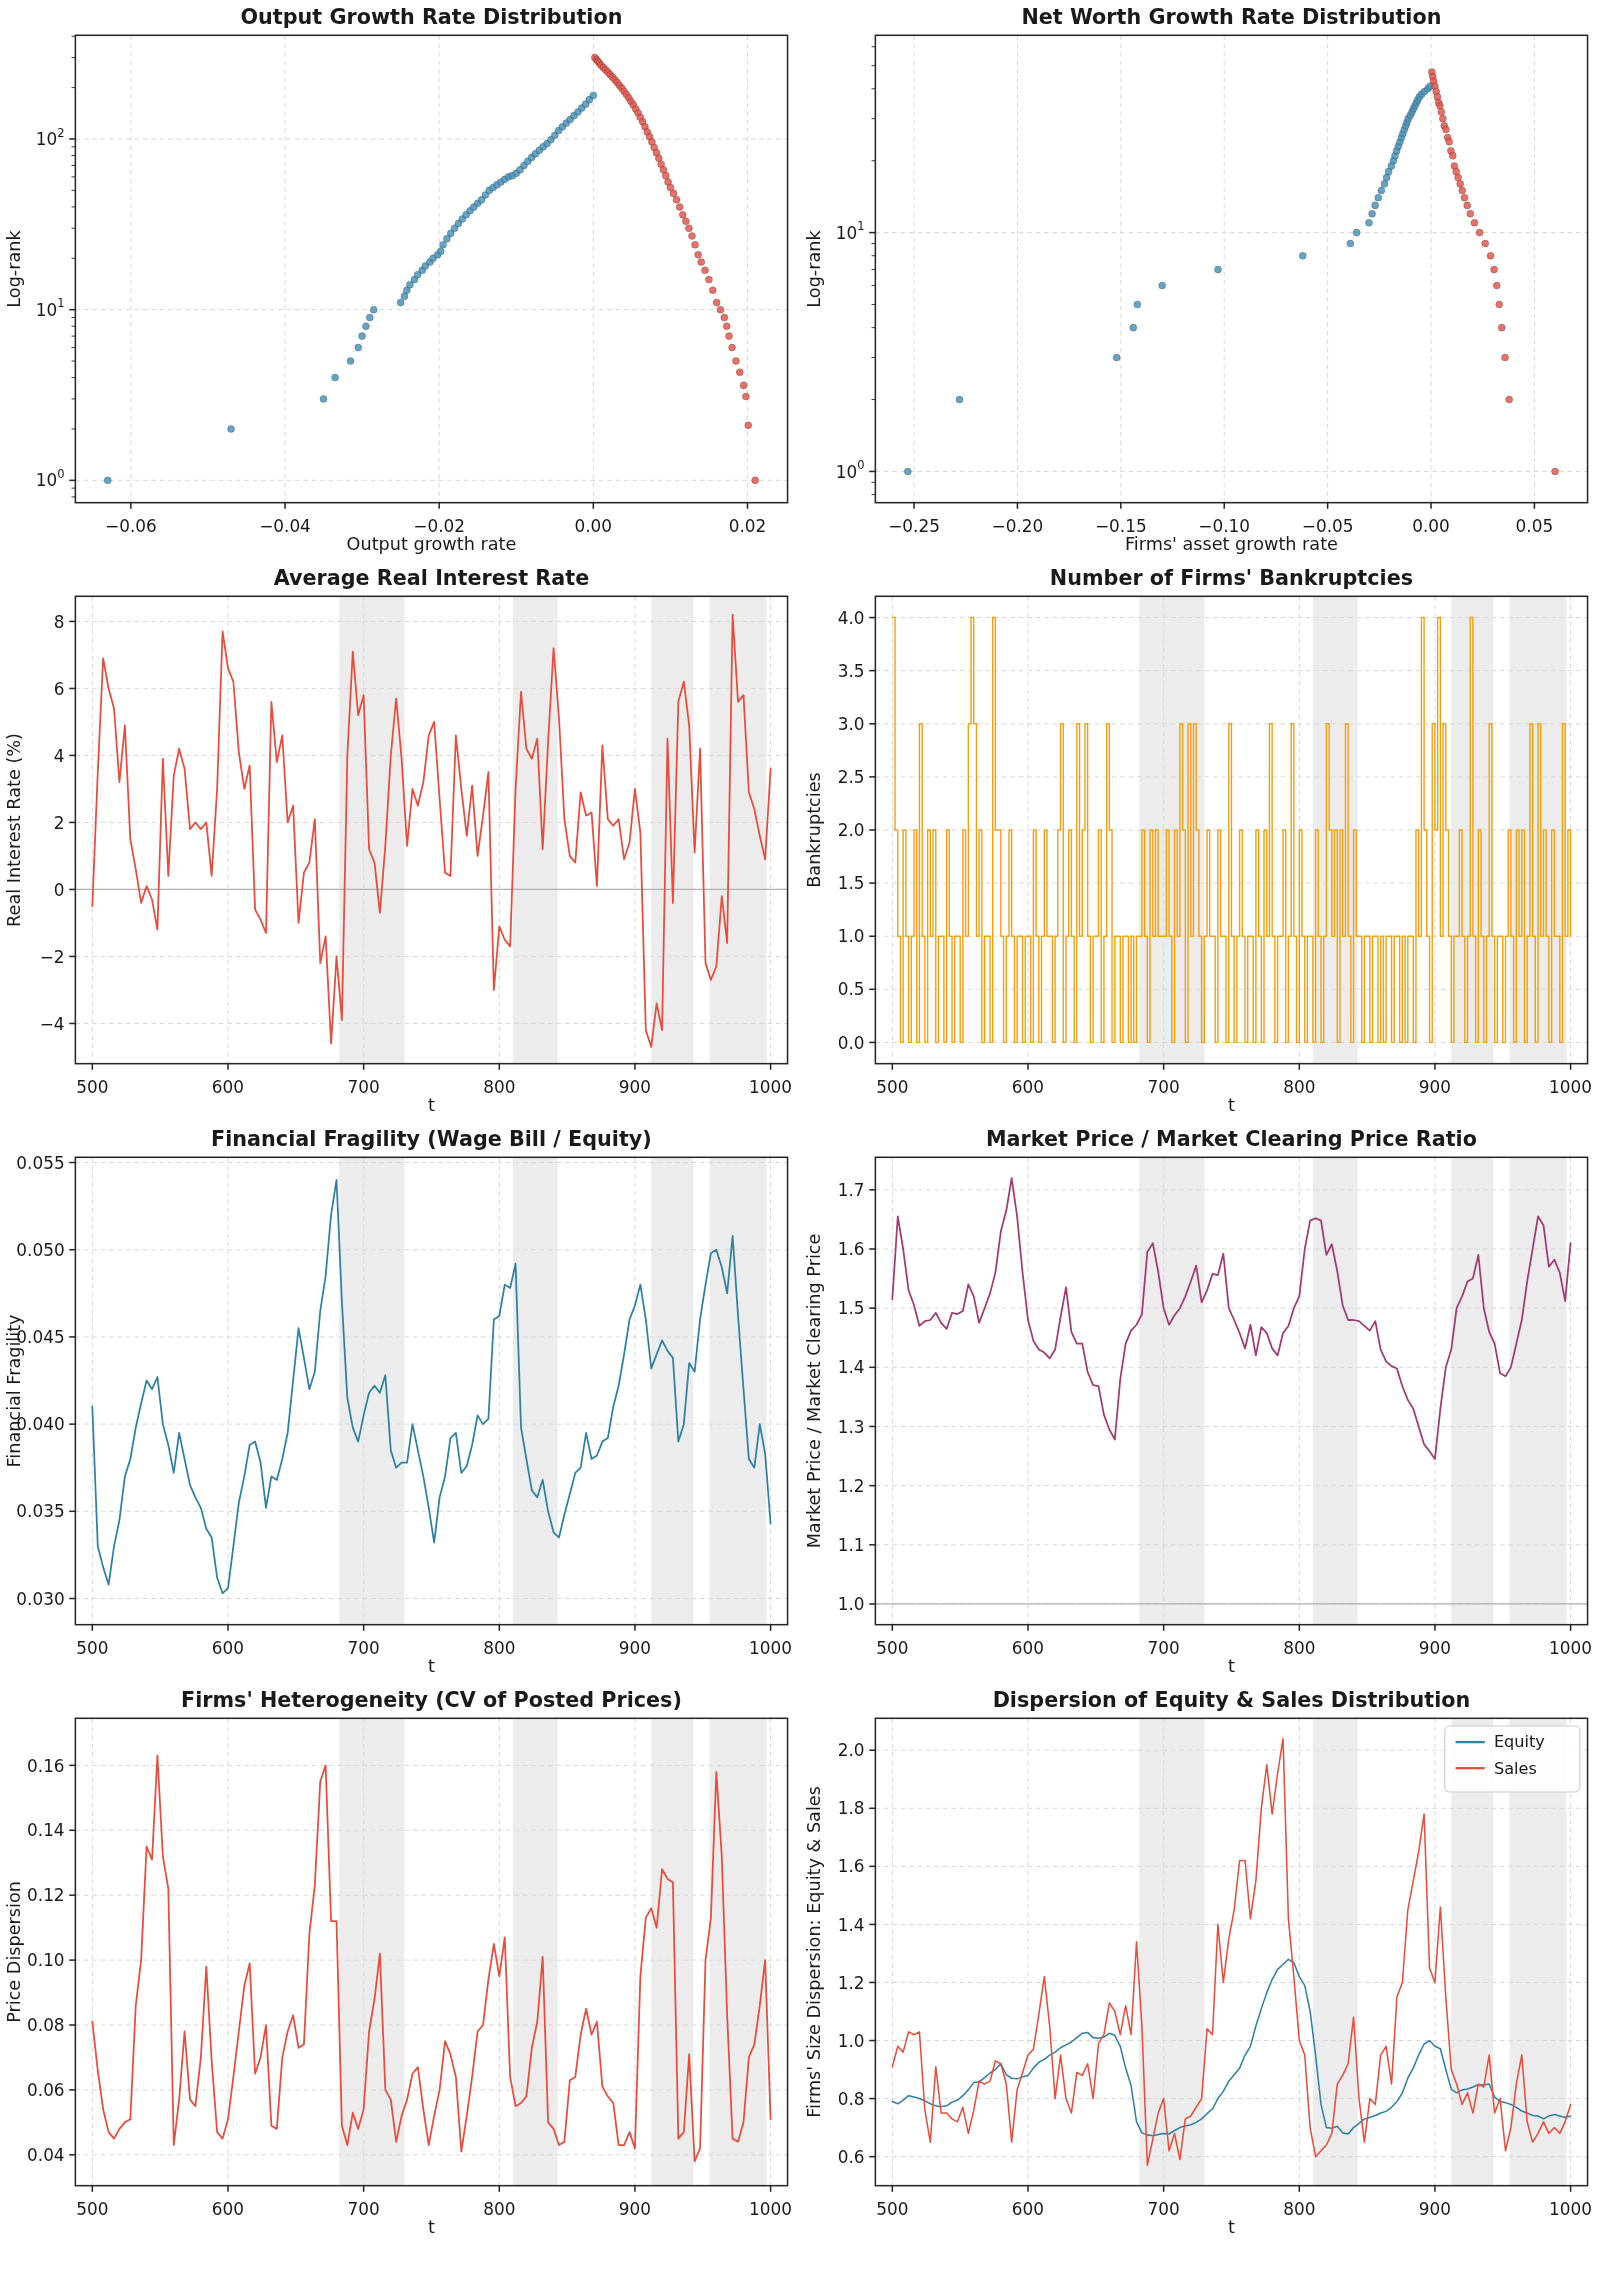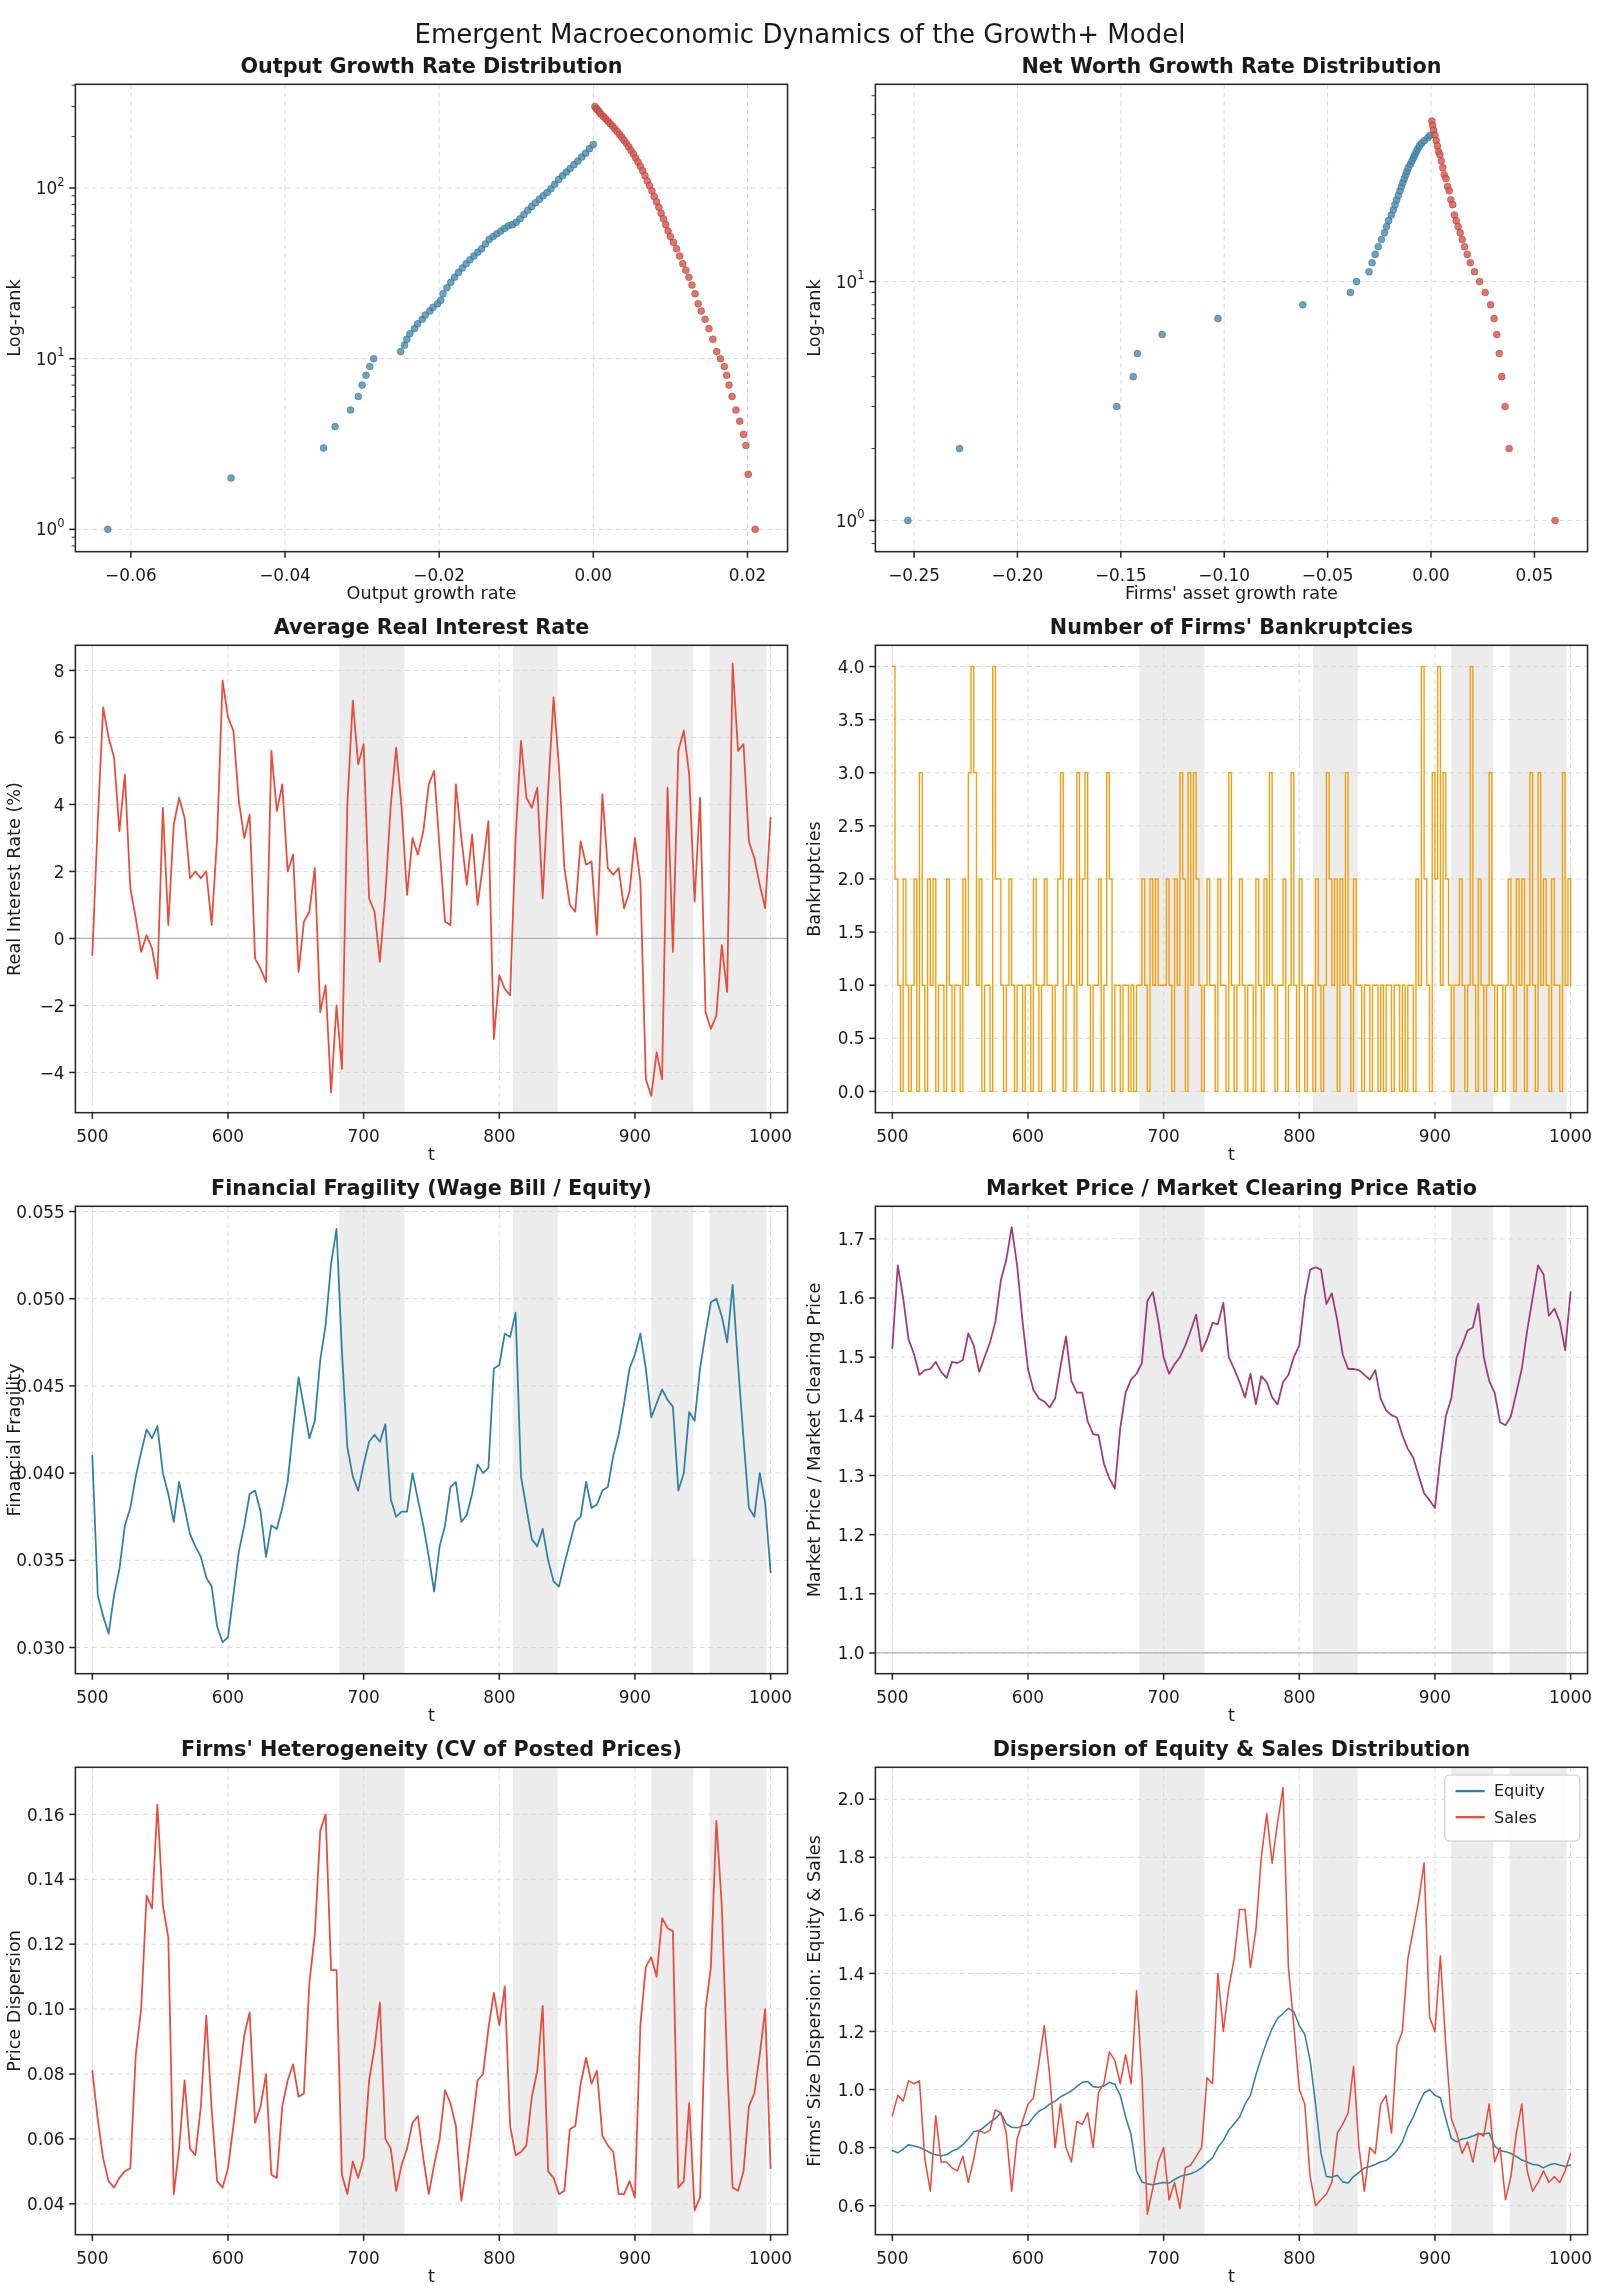--- a/index.html
+++ b/index.html
@@ -9,21 +9,20 @@
              font-size:26px;color:#1a1a1a;letter-spacing:0px;}
   .chart-grid{display:grid;grid-template-columns:800px 800px;grid-auto-rows:561px;}
   .cell{position:relative;}
   svg{display:block;}
   svg text{font-family:"DejaVu Sans",sans-serif;fill:#1a1a1a;}
 </style>
 </head>
 <body>
 
 <div class="figure">
-  <div class="fig-title">Emergent Macroeconomic Dynamics of the Growth+ Model</div>
   <div class="chart-grid">
     <div class="cell">
       <svg width="800" height="561" viewBox="0 0 1042 731">
           <defs>
             <clipPath id="clip0">
               <rect x="98" y="46" width="928" height="609"></rect>
             </clipPath>
           </defs>
           <line x1="170.3116883116883" y1="46" x2="170.3116883116883" y2="655" stroke="#d8d8d8" stroke-width="1.3" stroke-dasharray="6 5"></line>
           <line x1="371.1774891774891" y1="46" x2="371.1774891774891" y2="655" stroke="#d8d8d8" stroke-width="1.3" stroke-dasharray="6 5"></line>

